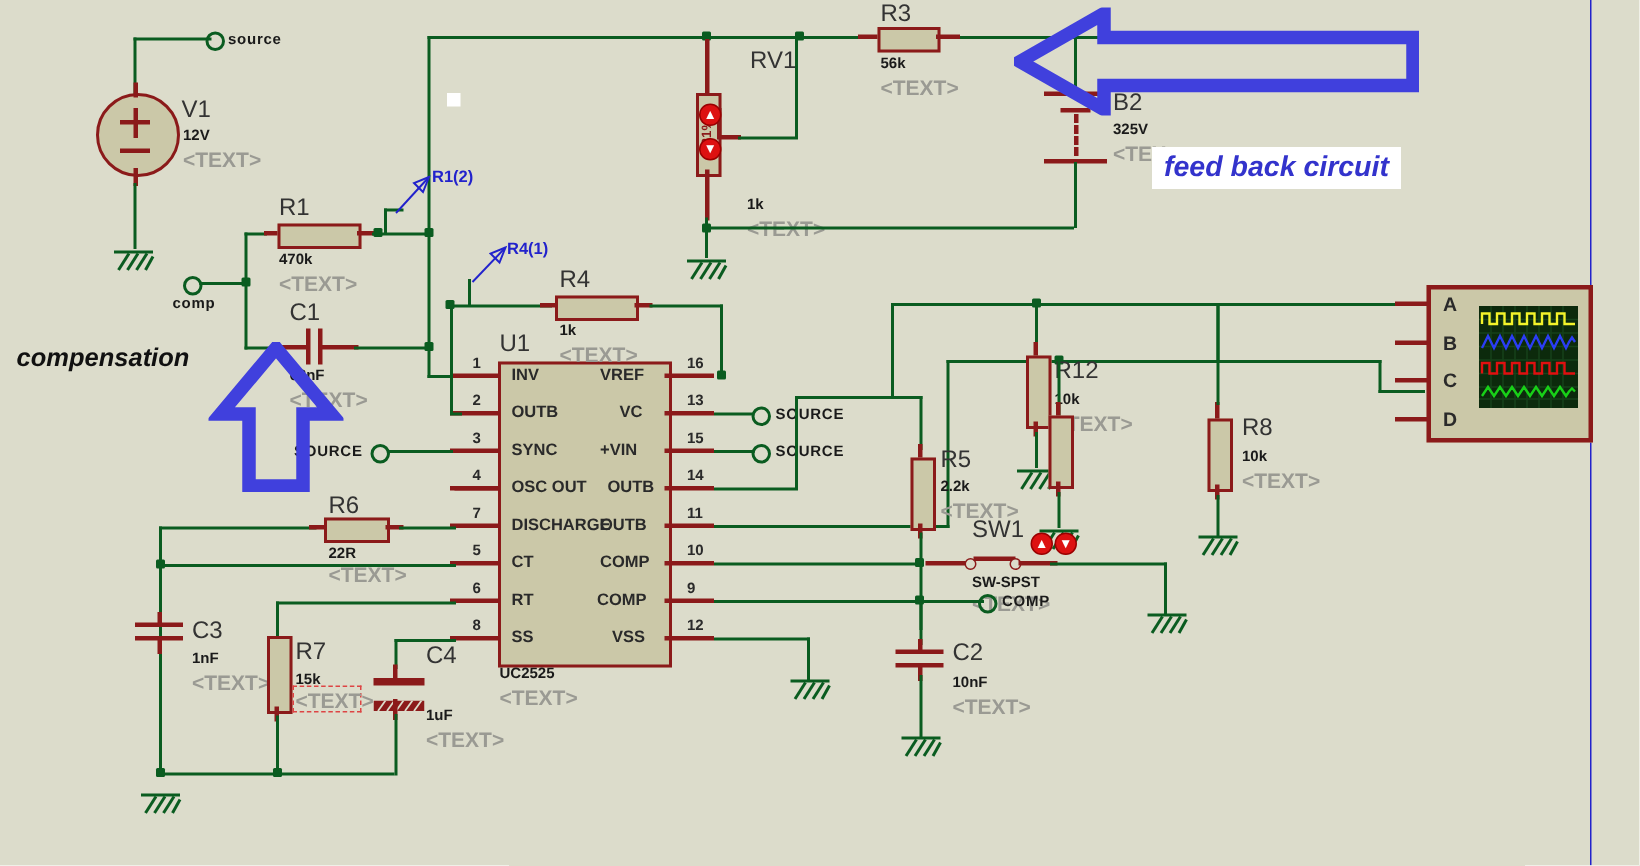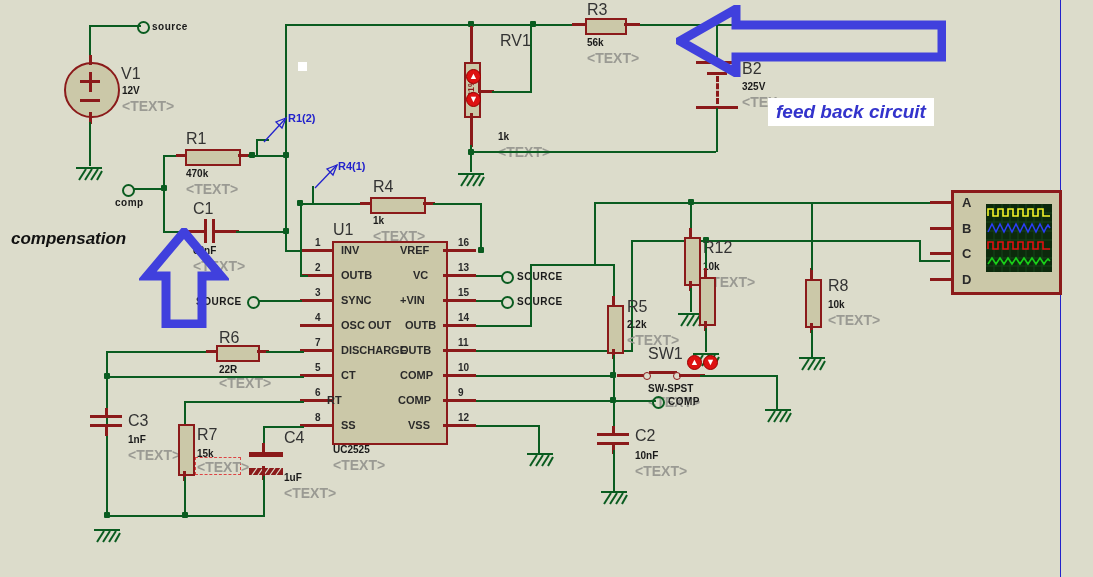--- a/index.html
+++ b/index.html
@@ -164,21 +164,21 @@
   <div class="lead lh" style="left:300px;top:349px;width:33px;"></div>
   <div class="pinnum" style="left:315px;top:337px;">7</div>
   <div class="pinname" style="left:341px;top:344px;">DISCHARGE</div>
 
   <div class="lead lh" style="left:300px;top:374px;width:33px;"></div>
   <div class="pinnum" style="left:315px;top:362px;">5</div>
   <div class="pinname" style="left:341px;top:369px;">CT</div>
 
   <div class="lead lh" style="left:300px;top:399px;width:33px;"></div>
   <div class="pinnum" style="left:315px;top:387px;">6</div>
-  <div class="pinname" style="left:327px;top:394px;">RT</div>
+  <div class="pinname" style="left:341px;top:394px;">RT</div>
 
   <div class="lead lh" style="left:300px;top:424px;width:33px;"></div>
   <div class="pinnum" style="left:315px;top:412px;">8</div>
   <div class="pinname" style="left:341px;top:419px;">SS</div>
 
   <div class="lead lh" style="left:443px;top:249px;width:33px;"></div>
   <div class="pinnum" style="left:458px;top:237px;">16</div>
   <div class="pinname" style="left:400px;top:244px;">VREF</div>
 
   <div class="lead lh" style="left:443px;top:274px;width:33px;"></div>

